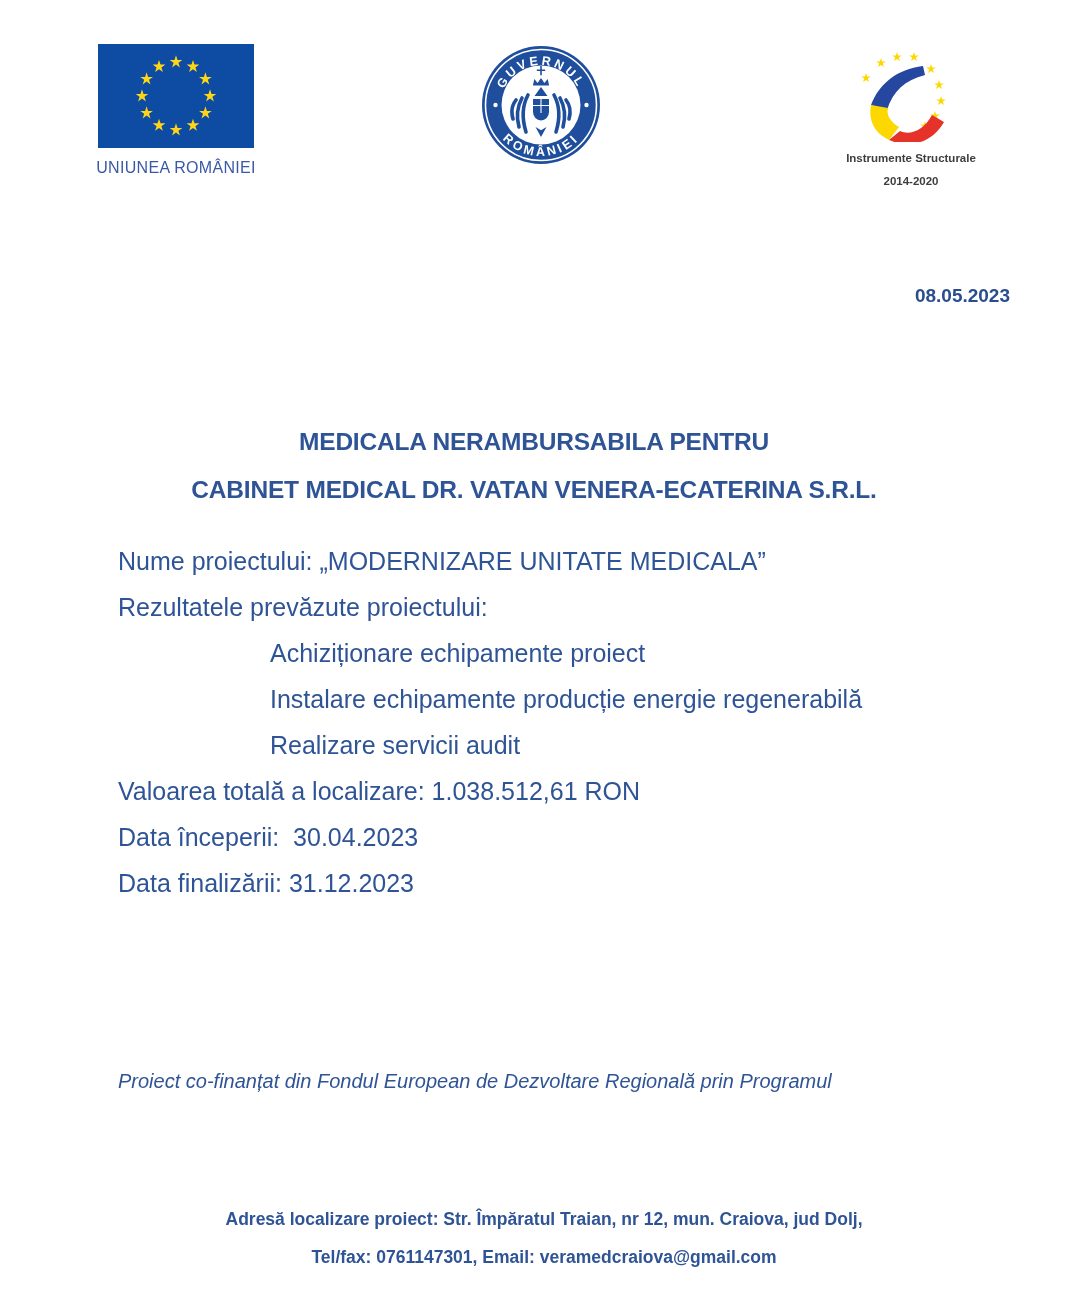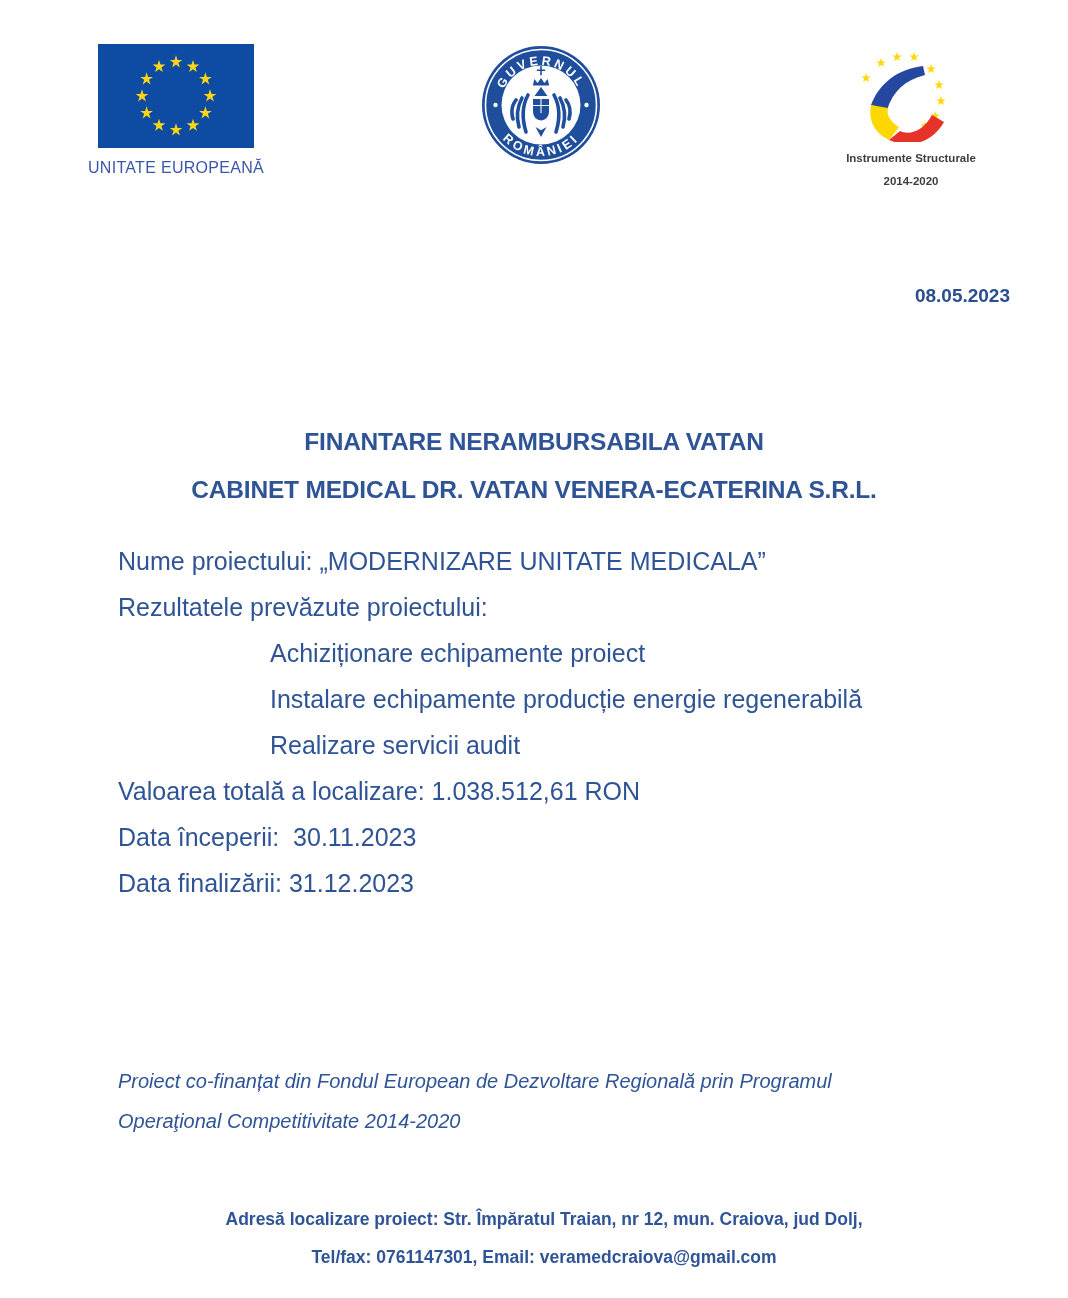--- a/index.html
+++ b/index.html
@@ -83,21 +83,21 @@
         <use href="#star" transform="translate(107.4,69) scale(0.95)"></use>
         <use href="#star" transform="translate(95,81.4) scale(0.95)"></use>
         <use href="#star" transform="translate(78,86) scale(0.95)"></use>
         <use href="#star" transform="translate(61,81.4) scale(0.95)"></use>
         <use href="#star" transform="translate(48.6,69) scale(0.95)"></use>
         <use href="#star" transform="translate(44,52) scale(0.95)"></use>
         <use href="#star" transform="translate(48.6,35) scale(0.95)"></use>
         <use href="#star" transform="translate(61,22.6) scale(0.95)"></use>
       </g>
     </svg>
-    <div class="eu-caption">UNITATE EUROPEANĂ</div>
+    <div class="eu-caption">UNIUNEA ROMÂNIEI</div>
   </div>
 
   <div class="gov-logo">
     <svg width="120" height="120" viewBox="0 0 120 120">
       <defs>
         <path id="govArcTop" d="M19,61 A41,41 0 0 1 101,61"></path>
         <path id="govArcBottom" d="M8,59 A52,52 0 0 0 112,59"></path>
       </defs>
       <circle cx="60" cy="60" r="59" fill="#1F4E9C"></circle>
       <circle cx="60" cy="60" r="55.5" fill="none" stroke="#ffffff" stroke-width="1.6"></circle>
@@ -146,38 +146,37 @@
       <path d="M27,63 C24,78 30,91 45,98 L55,85 C46,80 42,72 44,66 Z" fill="#FCD800"></path>
       <path d="M45,98 C66,107 88,101 100,80 L88,73 C80,88 66,94 56,89 Z" fill="#E63329"></path>
     </svg>
     <div class="si-caption">Instrumente Structurale</div>
     <div class="si-caption">2014-2020</div>
   </div>
 
   <div class="doc-date">08.05.2023</div>
 
   <div class="doc-title">
-    <div>FINANTARE NERAMBURSABILA VATAN</div>
+    <div>MEDICALA NERAMBURSABILA PENTRU</div>
     <div>CABINET MEDICAL DR. VATAN VENERA-ECATERINA S.R.L.</div>
   </div>
 
   <div class="body-block">
     <div class="line">Nume proiectului: „MODERNIZARE UNITATE MEDICALA”</div>
     <div class="line">Rezultatele prevăzute proiectului:</div>
     <div class="line indent">Achiziționare echipamente proiect</div>
     <div class="line indent">Instalare echipamente producție energie regenerabilă</div>
     <div class="line indent">Realizare servicii audit</div>
     <div class="line">Valoarea totală a localizare: 1.038.512,61 RON</div>
-    <div class="line">Data începerii:  30.11.2023</div>
+    <div class="line">Data începerii:  30.04.2023</div>
     <div class="line">Data finalizării: 31.12.2023</div>
   </div>
 
   <div class="note-block">
     <div class="nline">Proiect co-finanțat din Fondul European de Dezvoltare Regională prin Programul</div>
-    <div class="nline">Operaţional Competitivitate 2014-2020</div>
   </div>
 
   <div class="footer-block">
     <div class="fline">Adresă localizare proiect: Str. Împăratul Traian, nr 12, mun. Craiova, jud Dolj,</div>
     <div class="fline">Tel/fax: 0761147301, Email: veramedcraiova@gmail.com</div>
   </div>
 
 </div>
 
 </body></html>

